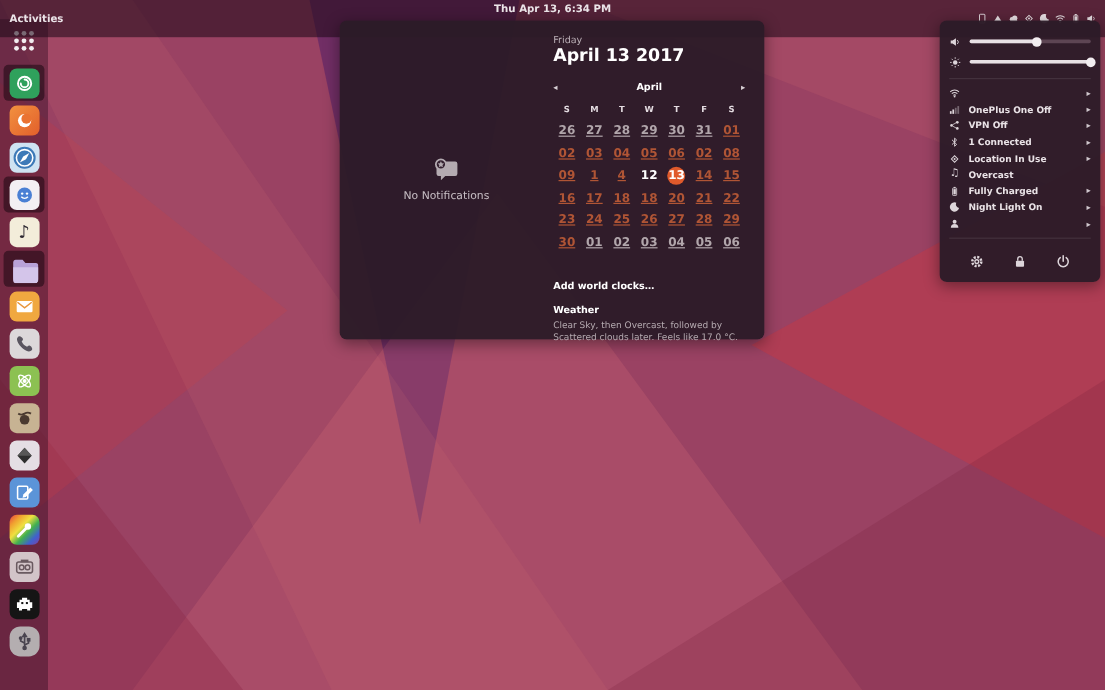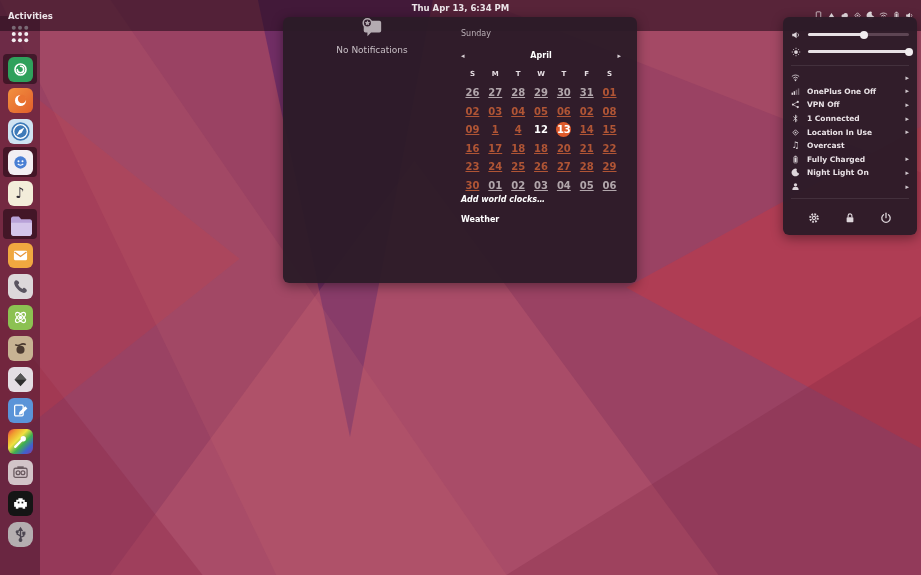--- a/index.html
+++ b/index.html
@@ -50,42 +50,42 @@
   .dock-item[data-icon="inkscape"] .app-ic{background:#e4dee4;}
   .dock-item[data-icon="editor"] .app-ic{background:#5b94d8;}
   .dock-item[data-icon="color-picker"] .app-ic{background:linear-gradient(135deg,#e84040,#f0a030,#f0e040,#40b050,#4060d0,#8040a0);}
   .dock-item[data-icon="camera"] .app-ic{background:#d2c4c8;}
   .dock-item[data-icon="game"] .app-ic{background:#151515;}
   .dock-item[data-icon="usb"] .app-ic{background:#b4aeb0;border-radius:9px;}
 
   
   #cal-popup{position:absolute;left:283px;top:17px;width:354px;height:266px;background:rgba(44,27,40,.96);
              border-radius:6px;display:flex;color:#e9e2e6;z-index:10;box-shadow:0 3px 12px rgba(0,0,0,.4);box-sizing:border-box;}
-  .notif-col{flex:1;display:flex;flex-direction:column;align-items:center;justify-content:flex-start;gap:6px;}
+  .notif-col{flex:1;display:flex;flex-direction:column;align-items:center;justify-content:center;gap:6px;}
   .bubble-ic{width:24px;height:22px;}
   .bubble-ic svg{width:100%;height:100%;display:block;}
   .no-notif{font-size:9px;color:#c7bec4;}
   .cal-col{width:160px;padding:12px 16px 0 0;display:flex;flex-direction:column;box-sizing:content-box;}
   .cal-weekday{font-size:8px;color:#b9aeb5;}
   .cal-date{font-size:14.5px;font-weight:bold;color:#fff;margin-top:1px;}
   .month-nav{display:flex;align-items:center;margin-top:13px;font-size:8px;font-weight:bold;}
   .mn-btn{width:16px;color:#d8d0d5;font-size:7px;}
   .mn-next{text-align:right;}
   .mn-label{flex:1;text-align:center;color:#fff;}
   .dow-row,#cal-grid{display:grid;grid-template-columns:repeat(7,1fr);}
   .dow-row{margin-top:10px;}
   .dow{font-size:7px;font-weight:bold;text-align:center;color:#e5dde2;}
   #cal-grid{margin-top:7px;row-gap:3.5px;}
   .cal-cell{height:15px;font-size:10px;font-weight:bold;display:flex;align-items:center;justify-content:center;}
   .cal-cell.c{color:#b05535;text-decoration:underline;}
   .cal-cell.o{color:#b1a6ab;text-decoration:underline;}
   .cal-cell.p{color:#ffffff;}
   .cal-cell.t span{width:15px;height:15px;background:#e05a2b;border-radius:50%;color:#fff;
                    display:flex;align-items:center;justify-content:center;}
-  .world-clocks{margin-top:2px;font-size:8px;font-weight:bold;color:#fff;font-style:italic;}
+  .world-clocks{margin-top:24px;font-size:8px;font-weight:bold;color:#fff;}
   .weather-sec{margin-top:11px;}
   .weather-title{font-size:8px;font-weight:bold;color:#fff;}
   .weather-text{font-size:7.5px;color:#b5aab0;margin-top:3px;line-height:1.35;}
 
   
   #sys-menu{position:absolute;left:783px;top:17px;width:134px;height:218px;background:rgba(44,27,40,.96);
             border-radius:6px;padding:9px 8px 8px;box-sizing:border-box;color:#e9e2e6;z-index:10;
             box-shadow:0 3px 12px rgba(0,0,0,.4);display:flex;flex-direction:column;}
   .slider-row{display:flex;align-items:center;gap:7px;height:17px;}
   .mi-icon{width:10px;height:10px;color:#ddd5da;flex:none;display:flex;align-items:center;justify-content:center;}
@@ -335,21 +335,22 @@
     <div class="bubble-ic">
       <svg viewBox="0 0 24 24" xmlns="http://www.w3.org/2000/svg">
         <path d="M5 4h15a2 2 0 0 1 2 2v9a2 2 0 0 1-2 2h-9l-4 4v-4H5a2 2 0 0 1-2-2V6a2 2 0 0 1 2-2z" fill="#b4abb1"></path>
         <circle cx="7" cy="6.5" r="4.6" fill="#342130" stroke="#b4abb1" stroke-width="1.6"></circle>
         <path d="M7 3.6l.9 1.8 2 .3-1.45 1.4.35 2L7 8.2l-1.8.9.35-2L4.1 5.7l2-.3z" fill="#b4abb1"></path>
       </svg>
     </div>
     <div class="no-notif">No Notifications</div>
   </div>
   <div class="cal-col">
-    <div class="cal-weekday">Sunday</div>
+    <div class="cal-weekday">Friday</div>
+    <div class="cal-date">April 13 2017</div>
     <div class="month-nav">
       <div class="mn-btn mn-prev">◂</div>
       <div class="mn-label">April</div>
       <div class="mn-btn mn-next">▸</div>
     </div>
     <div class="dow-row" id="dow-row">
         <span class="dow">S</span>
         <span class="dow">M</span>
         <span class="dow">T</span>
         <span class="dow">W</span>
@@ -399,20 +400,21 @@
         <span class="cal-cell o">01</span>
         <span class="cal-cell o">02</span>
         <span class="cal-cell o">03</span>
         <span class="cal-cell o">04</span>
         <span class="cal-cell o">05</span>
         <span class="cal-cell o">06</span>
       </div>
     <div class="world-clocks">Add world clocks…</div>
     <div class="weather-sec">
       <div class="weather-title">Weather</div>
+      <div class="weather-text">Clear Sky, then Overcast, followed by Scattered clouds later. Feels like 17.0 °C.</div>
     </div>
   </div>
 </div>
 
 <div id="sys-menu">
   <div id="sliders">
       <div class="slider-row">
         <span class="mi-icon">
           <svg viewBox="0 0 16 16" xmlns="http://www.w3.org/2000/svg" fill="currentColor">
             <path d="M2 6v4h2.5L9 13V3L4.5 6H2z"></path>

